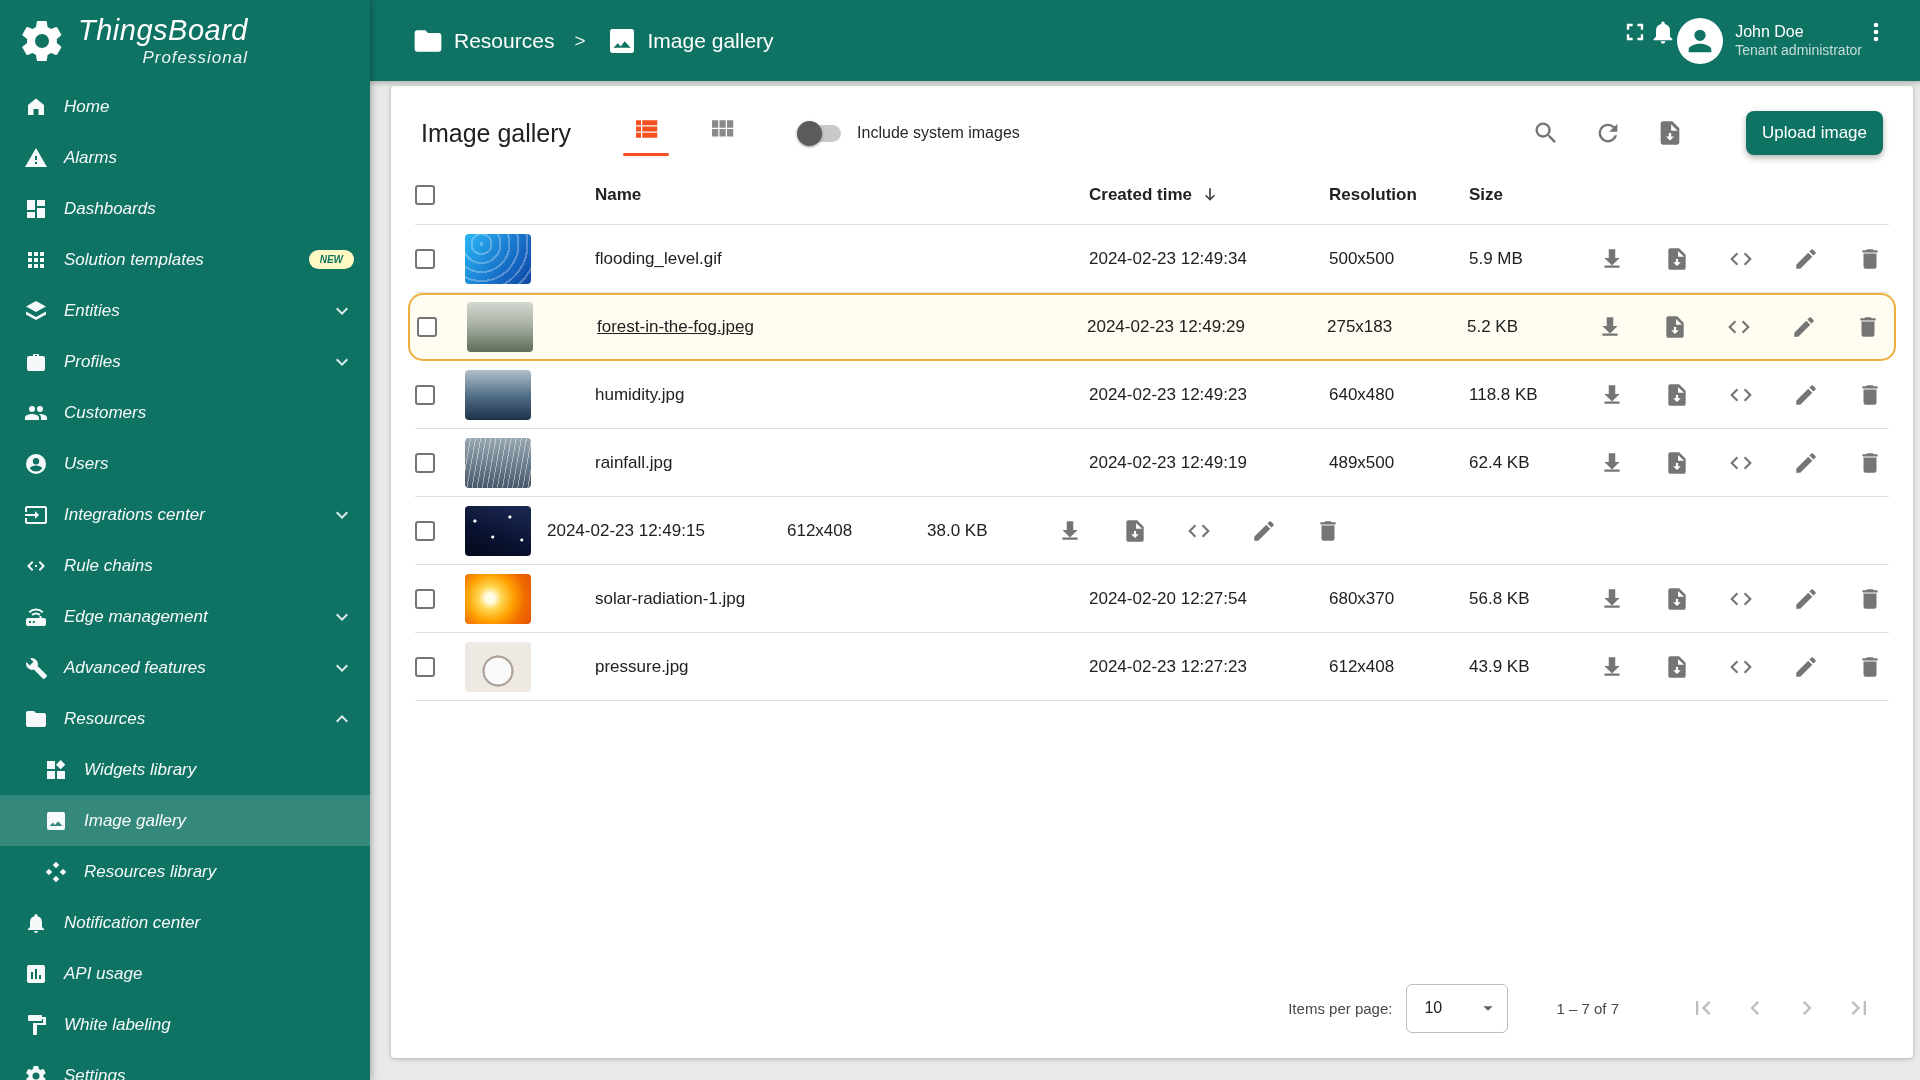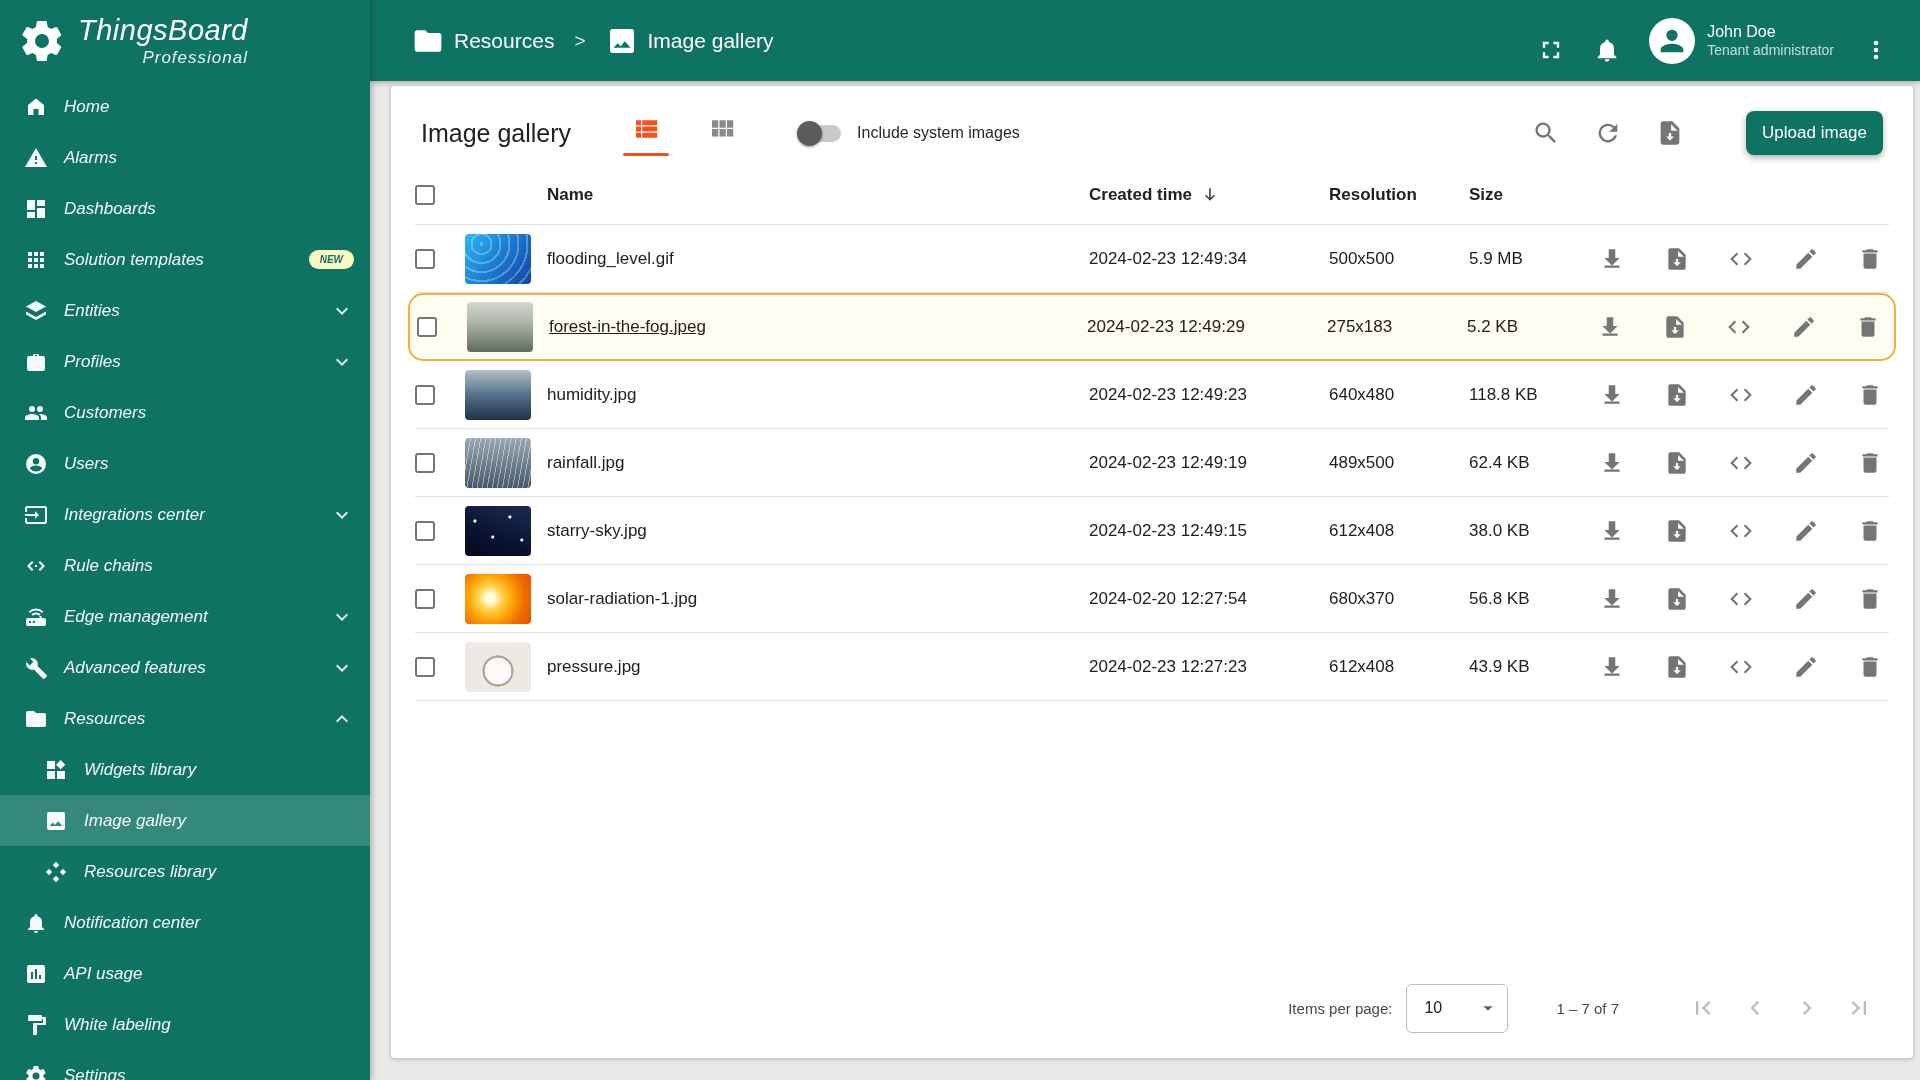--- a/index.html
+++ b/index.html
@@ -55,21 +55,21 @@
   
   .main { flex: 1; display: flex; flex-direction: column; min-width: 0; }
   .topbar {
     height: 81px; flex: none; background: var(--primary); color: #fff;
     display: flex; align-items: center; padding: 0 30px 0 42px;
     box-shadow: 0 2px 5px rgba(0,0,0,.25); z-index: 4;
   }
   .breadcrumb { display: flex; align-items: center; gap: 14px; font-size: 21px; }
   .crumb { display: inline-flex; align-items: center; gap: 10px; cursor: pointer; }
   .crumb-sep { font-size: 19px; opacity: .9; margin: 0 6px; }
-  .topbar-right { margin-left: auto; display: flex; align-items: flex-end; gap: 28px; }
+  .topbar-right { margin-left: auto; display: flex; align-items: flex-start; }
   .tb-icon-btn { cursor: pointer; display: inline-flex; color: #fff; }
   .userchip { display: flex; align-items: center; gap: 12px; cursor: pointer; }
   .avatar {
     width: 46px; height: 46px; border-radius: 50%; background: #fff;
     display: inline-flex; align-items: center; justify-content: center;
     color: var(--primary);
   }
   .avatar .ic { width: 34px; height: 34px; }
   .usercol { display: flex; flex-direction: column; line-height: 1.25; }
   .username { font-size: 16px; }
@@ -103,21 +103,21 @@
     font-family: inherit; font-size: 17px; font-weight: 500;
     padding: 12px 16px; border-radius: 8px; cursor: pointer;
     box-shadow: 0 3px 6px rgba(0,0,0,.3);
   }
 
   
   .tablewrap { flex: 1; min-height: 0; display: flex; flex-direction: column; padding: 6px 24px 0; overflow: hidden; }
   .col { flex: none; display: flex; align-items: center; }
   .col-check { width: 50px; }
   .col-thumb { width: 82px; }
-  .col-name { flex: 1; min-width: 0; }
+  .col-name { flex: 1; min-width: 0; margin-left: 48px; }
   .col-created { width: 240px; }
   .col-res { width: 140px; }
   .col-size { width: 130px; }
   .col-actions { width: 290px; justify-content: space-between; padding-right: 6px; }
   .thead {
     display: flex; align-items: center; height: 59px; flex: none;
     border-bottom: 1px solid #e0e0e0;
   }
   .th { font-size: 17px; font-weight: 700; color: #212121; cursor: pointer; }
   .sort { color: #424242; margin-left: 8px; }
@@ -740,21 +740,20 @@
                 </span>
     </span>
   </div>
             <div class="trow">
     <span class="col col-check">
                 <span class="checkbox"></span>
               </span>
     <span class="col col-thumb">
                 <span class="thumb thumb-starry"></span>
               </span>
-    <span class="col col-name cell-name">starry-sky.jpg</span>
     <span class="col col-created">2024-02-23 12:49:15</span>
     <span class="col col-res">612x408</span>
     <span class="col col-size">38.0 KB</span>
     <span class="col col-actions">
       <span class="gicon-btn">
                   <span class="ic ic26">
                     <svg viewBox="0 0 24 24">
                       <path d="M5 20h14v-2H5v2zm7-2 7-7h-4V3h-6v8H5l7 7z"></path>
                     </svg>
                   </span>

